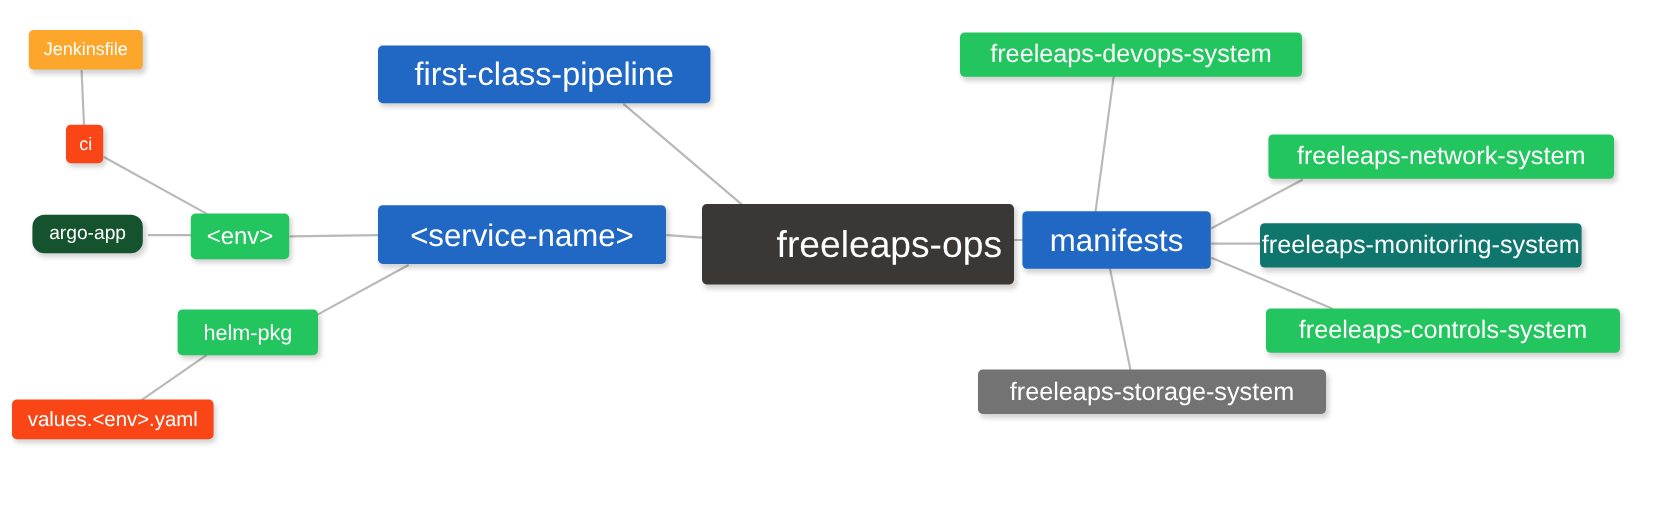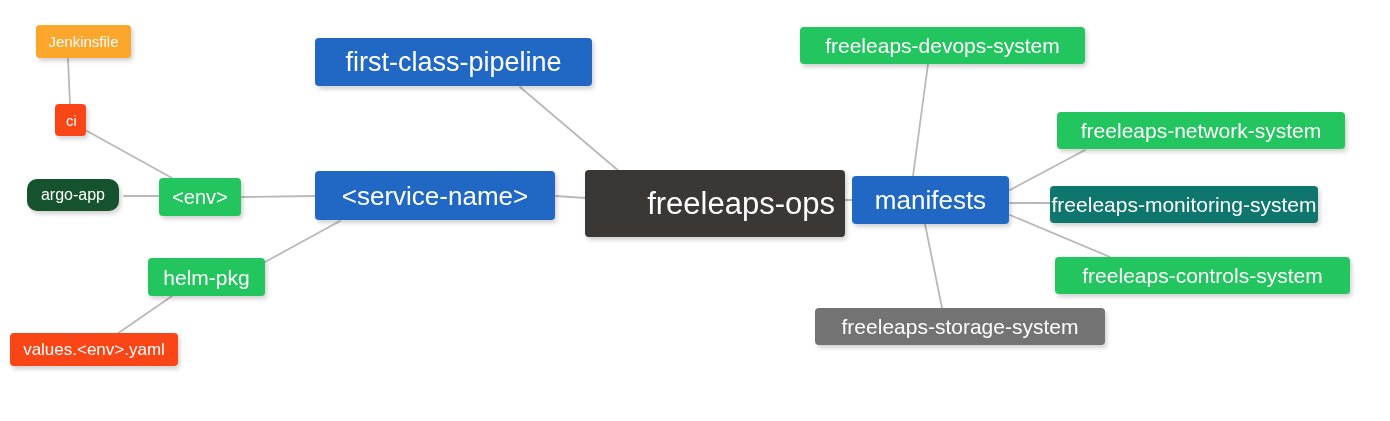--- a/index.html
+++ b/index.html
@@ -72,24 +72,24 @@
       </div>
       <div class="node n-blue" style="left: 315px; top: 171px; width: 240px; height: 49px; font-size: 26px; background: rgb(32, 104, 196);">
         <span>&lt;service-name&gt;</span>
       </div>
       <div class="node n-blue" style="left: 852px; top: 176px; width: 157px; height: 48px; font-size: 26px; background: rgb(32, 104, 196);">
         <span>manifests</span>
       </div>
       <div class="node n-green" style="left: 159px; top: 178px; width: 82px; height: 38px; font-size: 20px; background: rgb(34, 197, 94);">
         <span>&lt;env&gt;</span>
       </div>
-      <div class="node n-green" style="left: 148px; top: 258px; width: 117px; height: 38px; font-size: 21px; background: rgb(34, 197, 94);">
+      <div class="node n-green" style="left: 148px; top: 258px; width: 117px; height: 38px; font-size: 18px; background: rgb(34, 197, 94);">
         <span>helm-pkg</span>
       </div>
-      <div class="node n-orange" style="left: 36px; top: 25px; width: 95px; height: 33px; font-size: 15px; background: rgb(252, 166, 44);">
+      <div class="node n-orange" style="left: 24px; top: 25px; width: 95px; height: 33px; font-size: 15px; background: rgb(252, 166, 44);">
         <span>Jenkinsfile</span>
       </div>
       <div class="node n-red" style="left: 55px; top: 104px; width: 31px; height: 32px; font-size: 15px; background: rgb(250, 70, 22); padding-left: 12px;">
         <span>ci</span>
       </div>
       <div class="node n-red" style="left: 27px; top: 179px; width: 92px; height: 32px; font-size: 16px; background: #14532d; border-radius: 10px;">
         <span>argo-app</span>
       </div>
       <div class="node n-red" style="left: 10px; top: 333px; width: 168px; height: 33px; font-size: 17px; background: rgb(250, 70, 22);">
         <span>values.&lt;env&gt;.yaml</span>

